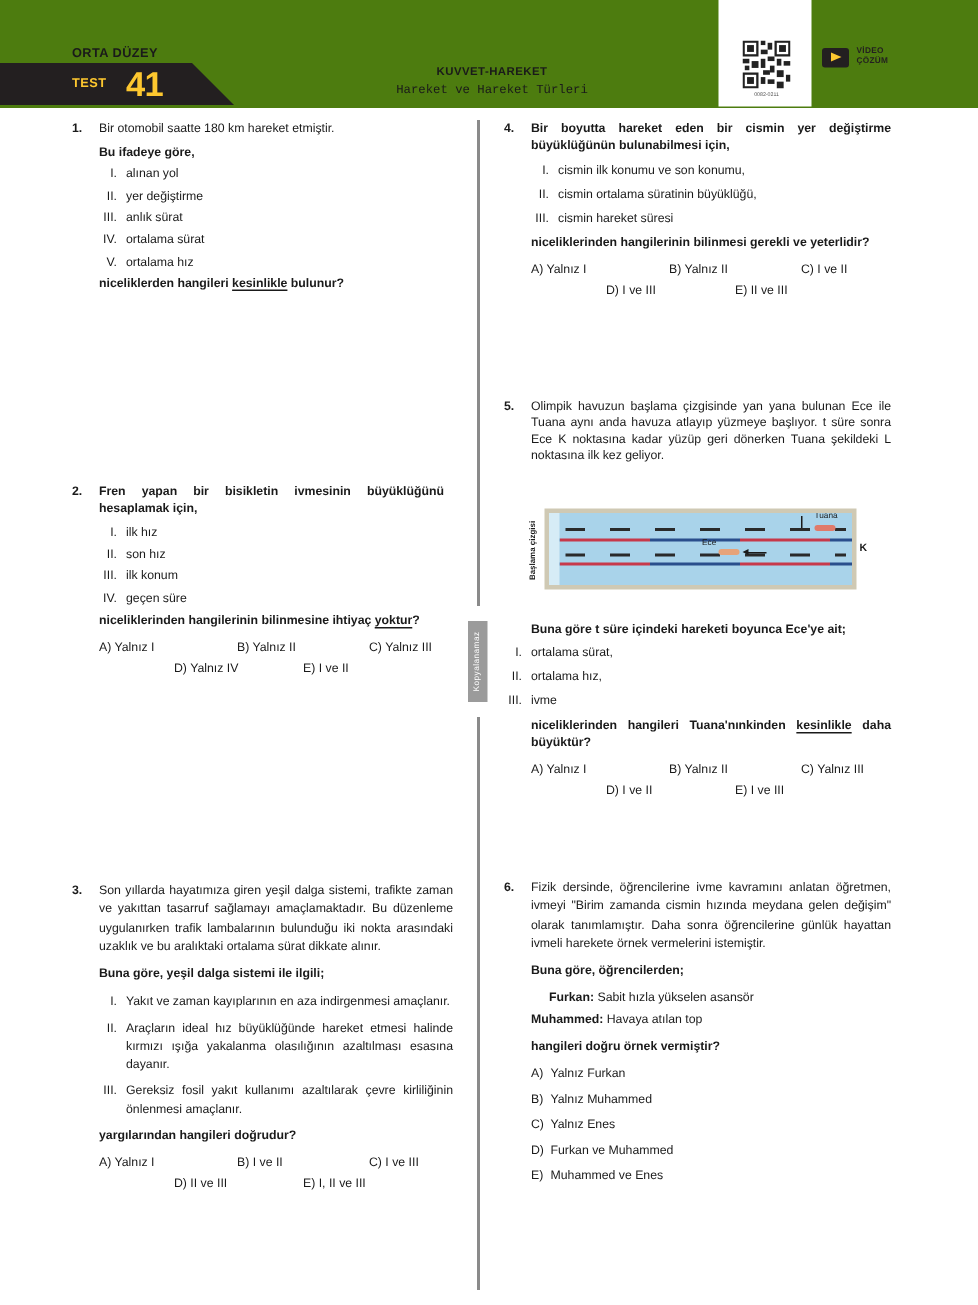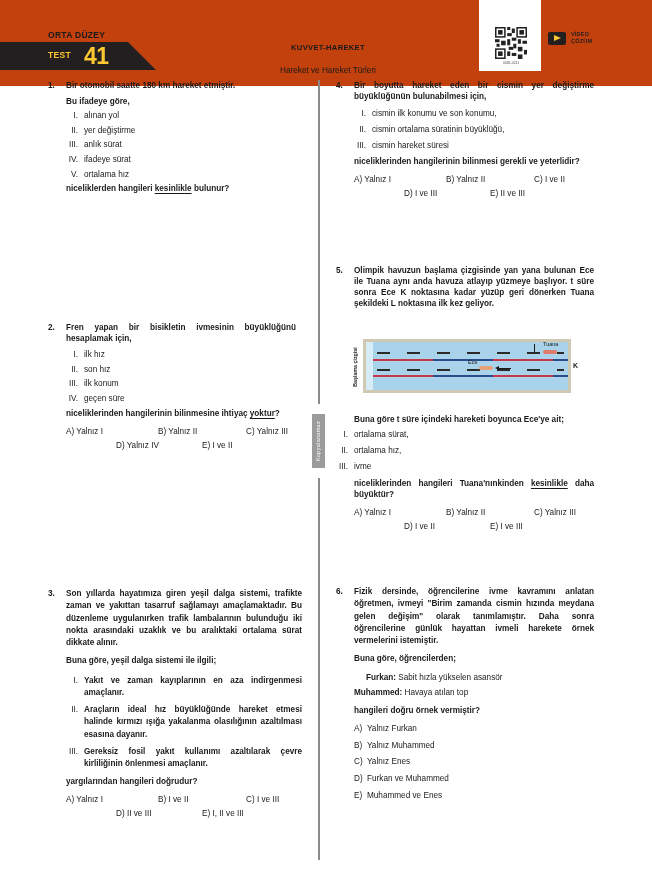--- a/index.html
+++ b/index.html
@@ -1,47 +1,47 @@
 <!DOCTYPE html>
 <html><head>
 <meta charset="utf-8">
 <style>
   * { box-sizing: border-box; margin: 0; padding: 0; }
   html, body { width: 652px; height: 870px; background: #ffffff; overflow: hidden; }
   body { position: relative; font-family: "Liberation Sans", sans-serif; color: #1a1a1a; font-size: 8.2px; line-height: 1.35; }
 
   
-  .header { position: absolute; left: 0; top: 0; width: 652px; height: 86px; background: #c2410c; }
+  .header { position: absolute; left: 0; top: 0; width: 652px; height: 72px; background: #4d7c0f; }
   .level { position: absolute; left: 48px; top: 30px; font-weight: bold; font-size: 8.5px; letter-spacing: 0.3px; color: #1a1a1a; }
   .test-band { position: absolute; left: 0; top: 42px; width: 156px; height: 28px; background: #231f20;
                clip-path: polygon(0 0, 128px 0, 156px 28px, 0 28px); }
   .test-label { position: absolute; left: 48px; top: 50px; color: #fdc72f; font-weight: bold; font-size: 8.5px; letter-spacing: 0.3px; }
   .test-num { position: absolute; left: 84px; top: 43px; color: #fdc72f; font-weight: bold; font-size: 23px; line-height: 26px; letter-spacing: -0.5px; }
   .topic { position: absolute; left: 258px; top: 43px; width: 140px; text-align: center; }
   .topic-main { font-weight: bold; font-size: 7.6px; letter-spacing: 0.3px; color: #1a1a1a; }
-  .topic-sub { font-size: 8.2px; color: #1a1a1a; margin-top: 12px; }
+  .topic-sub { font-size: 8.2px; color: #1a1a1a; margin-top: 2px; font-family: Liberation Mono, monospace; }
   .qr-box { position: absolute; left: 479px; top: 0; width: 62px; height: 71px; background: #ffffff; }
   .qr { position: absolute; left: 16px; top: 27px; width: 32px; height: 32px; }
   .qr-code { position: absolute; left: 14px; top: 61px; width: 36px; text-align: center; font-size: 3.5px; color: #555; }
   .video { position: absolute; left: 548px; top: 31px; display: flex; align-items: center; gap: 5px; }
   .play { width: 18px; height: 13px; background: #231f20; border-radius: 2px; position: relative; }
   .play::after { content: ""; position: absolute; left: 6px; top: 3px; border-left: 7px solid #fdc72f; border-top: 3.5px solid transparent; border-bottom: 3.5px solid transparent; }
   .video-text { font-weight: bold; font-size: 5.5px; line-height: 7px; color: #231f20; letter-spacing: 0.2px; }
 
   
   .divider { position: absolute; left: 318px; top: 80px; width: 1.5px; height: 780px; background: #8a8a8a; }
   .side-tab { position: absolute; left: 312px; top: 414px; width: 13px; height: 54px; background: #9b9b9b; display: flex; align-items: center; justify-content: center; }
   .side-tab span { writing-mode: vertical-rl; transform: rotate(180deg); font-size: 5.5px; color: #ffffff; letter-spacing: 0.3px; white-space: nowrap; }
   .divider-gap { position: absolute; left: 312px; top: 404px; width: 14px; height: 74px; background: #fff; }
 
   
   .q { position: absolute; }
   .qnum { position: absolute; left: 0; top: 0; font-weight: bold; }
   .qbody { margin-left: 18px; }
-  .para { text-align: justify; font-weight: bold; }
+  .para { text-align: justify; }
   .bold { font-weight: bold; }
   .lead { font-weight: bold; margin-top: 5px; }
   .items { margin-top: 3px; }
   .item { display: flex; margin-bottom: 3.6px; }
   .roman { width: 18px; text-align: right; padding-right: 6px; flex-shrink: 0; }
   .ask { font-weight: bold; margin-top: 1px; }
   .ask u { text-decoration: underline; text-underline-offset: 1.5px; text-decoration-thickness: 1px; }
   .opts { margin-top: 7px; position: relative; height: 30px; }
   .opt { position: absolute; white-space: nowrap; text-align: right; }
   .vlist .opt-row { margin-bottom: 5.8px; display: flex; }
@@ -135,21 +135,21 @@
       <div class="item">
           <span class="roman">II.</span>
           <span>yer değiştirme</span>
         </div>
       <div class="item">
           <span class="roman">III.</span>
           <span>anlık sürat</span>
         </div>
       <div class="item">
           <span class="roman">IV.</span>
-          <span>ifadeye sürat</span>
+          <span>ortalama sürat</span>
         </div>
       <div class="item">
           <span class="roman">V.</span>
           <span>ortalama hız</span>
         </div>
     </div>
     <div class="ask"><span>niceliklerden hangileri </span><u>kesinlikle</u><span> bulunur?</span></div>
   </div>
 </div>
 

